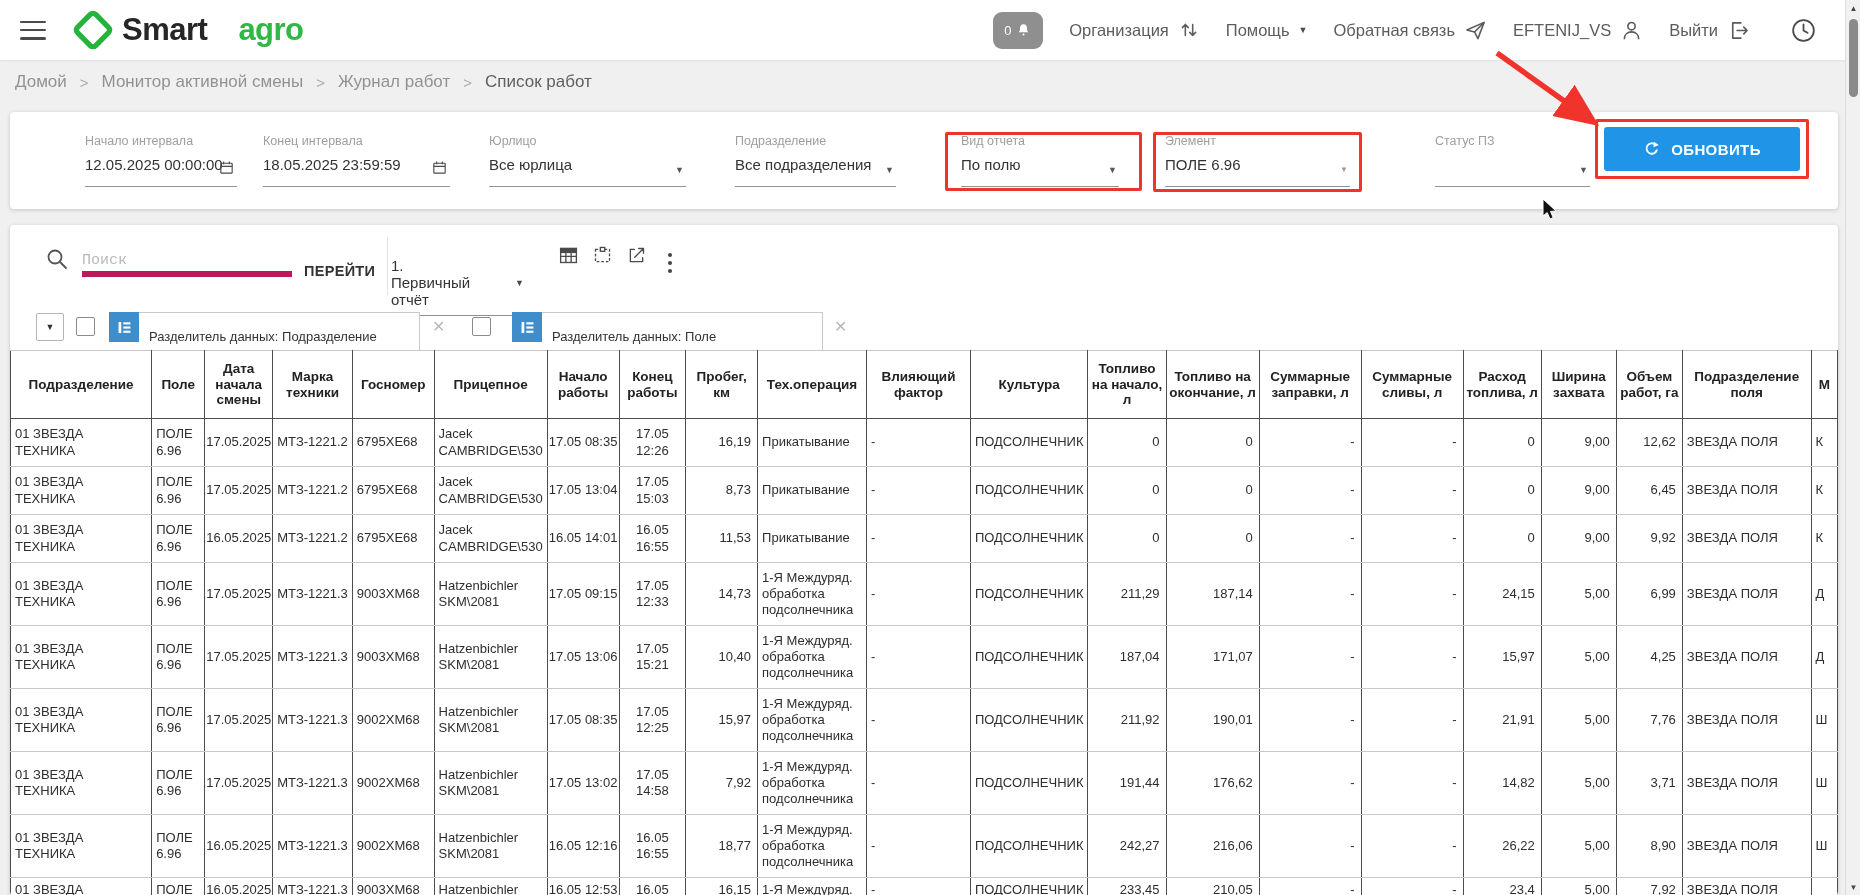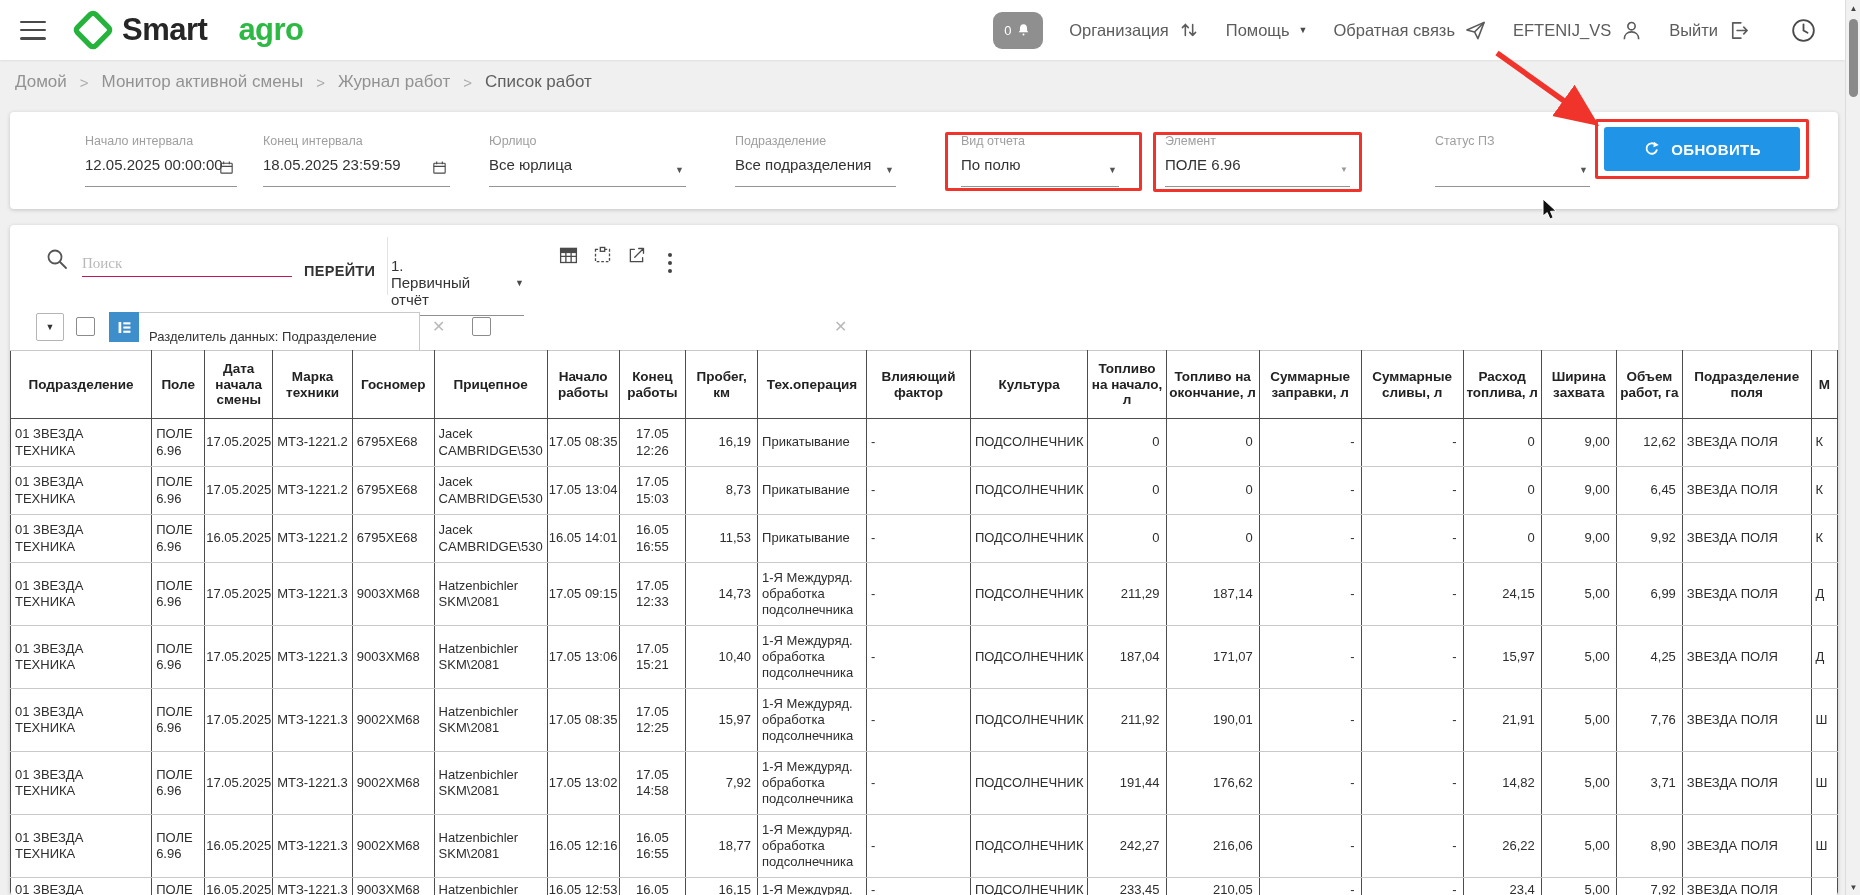--- a/index.html
+++ b/index.html
@@ -39,22 +39,22 @@
   .ff .cal { position:absolute; right:2px; top:25px; }
   .ff .sel-caret { position:absolute; right:2px; top:31px; font-size:9px; color:#555; }
   .ff .sel-caret.lite { color:#999; font-size:8px; }
   .refresh-btn { position:absolute; left:1594px; top:15px; width:196px; height:44px; background:#2095e8; border:none;
                  border-radius:3px; color:#fff; font-weight:bold; font-size:15px; letter-spacing:.4px;
                  display:flex; align-items:center; justify-content:center; gap:10px; cursor:pointer;
                  font-family:"Liberation Sans",sans-serif; }
 
   
   .search-icon { position:absolute; left:35px; top:22px; }
-  .search-field { position:absolute; left:72px; top:25px; width:210px; height:27px; border:none; border-bottom:1px solid #be185d;
-                  font-size:15px; color:#333; background:transparent; outline:none; font-family:Liberation Serif, serif;}
+  .search-field { position:absolute; left:72px; top:25px; width:210px; height:27px; border:none; border-bottom:6px solid #be185d;
+                  font-size:15px; color:#333; background:transparent; outline:none; font-family:Liberation Mono, monospace;}
   .search-field::placeholder { color:#b9b9b9; }
   .go-btn { position:absolute; left:294px; top:38px; font-size:14.5px; font-weight:bold; color:#333; letter-spacing:.3px; cursor:pointer; background:none; border:none; font-family:"Liberation Sans",sans-serif;}
   .tb-sep { position:absolute; left:377px; top:12px; width:1px; height:58px; background:#e3e3e3; }
   .report-select { position:absolute; left:381px; top:32px; width:133px; border-bottom:1px solid #8f8f8f; padding-bottom:7px;
                    font-size:15px; color:#333; display:flex; align-items:center; justify-content:space-between; cursor:pointer;gap:31px;}
   .grid-icons { position:absolute; left:548px; top:20px; display:flex; gap:13px; }
   .dots { position:absolute; left:654px; top:24px; display:flex; flex-direction:column; gap:4px; cursor:pointer; padding:4px;}
   .dots i { width:4px; height:4px; border-radius:50%; background:#444; }
 
   
@@ -280,20 +280,31 @@
           <rect x="10.5" y="5.4" width="9" height="2.7" fill="#fff"></rect>
           <rect x="10.5" y="10.7" width="9" height="2.7" fill="#fff"></rect>
           <rect x="10.5" y="16" width="9" height="2.7" fill="#fff"></rect>
         </svg>
     </span>
     <span class="chip-tx">Разделитель данных: Подразделение</span>
   </div>
   <span class="chip-close" style="left:422px;">✕</span>
 
   <div class="chk" style="left:462px;"></div>
+  <div class="chip" style="left:502px;">
+    <span class="chip-ic">
+      <svg width="19" height="19" viewBox="0 0 24 24">
+          <rect x="4.5" y="5" width="3.4" height="14" fill="#fff"></rect>
+          <rect x="10.5" y="5.4" width="9" height="2.7" fill="#fff"></rect>
+          <rect x="10.5" y="10.7" width="9" height="2.7" fill="#fff"></rect>
+          <rect x="10.5" y="16" width="9" height="2.7" fill="#fff"></rect>
+        </svg>
+    </span>
+    <span class="chip-tx">Разделитель данных: Поле</span>
+  </div>
   <span class="chip-close" style="left:824px;">✕</span>
 
   <div class="tbl-wrap">
     <table>
         <colgroup>
           <col style="width: 145px;">
           <col style="width: 54px;">
           <col style="width: 67px;">
           <col style="width: 77px;">
           <col style="width: 83px;">

